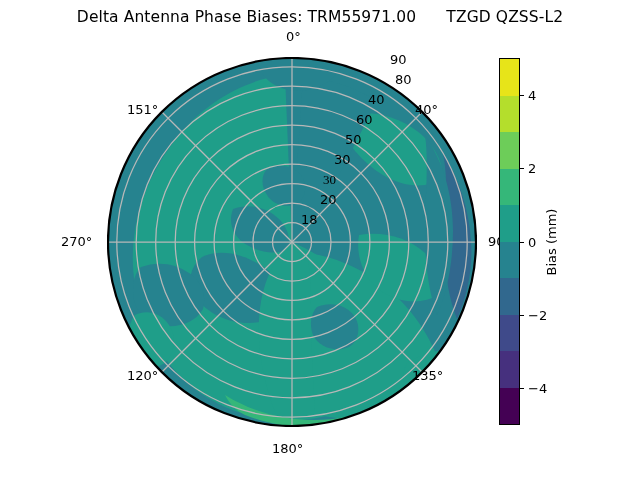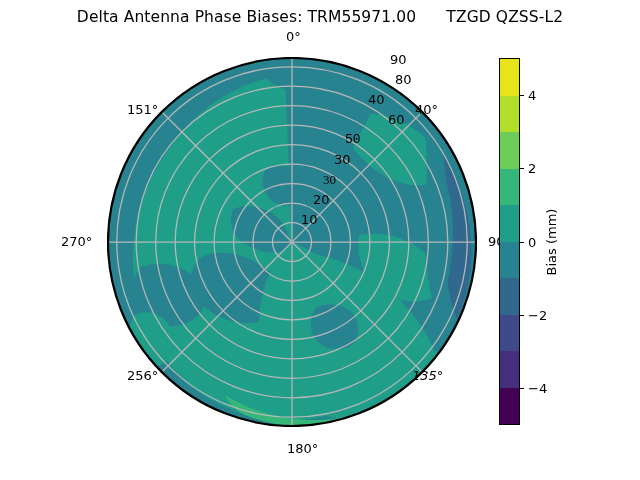--- a/index.html
+++ b/index.html
@@ -203,32 +203,32 @@
         <line x1="54.2" y1="54.2" x2="315.8" y2="315.8"></line>
         <line x1="315.8" y1="54.2" x2="54.2" y2="315.8"></line>
       </g>
 
       <circle cx="185" cy="185" r="184" fill="none" stroke="#000000" stroke-width="2.2"></circle>
     </svg>
 
     <div class="azlabel" style="left:179px;top:-27px;">0°</div>
     <div class="azlabel" style="left:308px;top:46px;">40°</div>
     <div class="azlabel" style="left:381px;top:178px;">90</div>
-    <div class="azlabel" style="left:305px;top:312px;font-style:italic;">135°</div>
-    <div class="azlabel" style="left:180px;top:385px;">180°</div>
-    <div class="azlabel" style="left:20px;top:312px;">256°</div>
+    <div class="azlabel" style="left:305px;top:312px;">135°</div>
+    <div class="azlabel" style="left:165px;top:385px;">180°</div>
+    <div class="azlabel" style="left:20px;top:312px;">120°</div>
     <div class="azlabel" style="left:-46px;top:178px;text-align:right;">270°</div>
     <div class="azlabel" style="left:20px;top:46px;">151°</div>
 
-    <div class="rlabel" style="left:194px;top:156px;">10</div>
-    <div class="rlabel" style="left:206px;top:136px;">20</div>
+    <div class="rlabel" style="left:194px;top:156px;">18</div>
+    <div class="rlabel" style="left:213px;top:136px;">20</div>
     <div class="rlabel" style="left:216px;top:116px;font-family:Liberation Serif, serif;">30</div>
     <div class="rlabel" style="left:227px;top:96px;">30</div>
-    <div class="rlabel" style="left:238px;top:76px;font-family:Liberation Mono, monospace;">50</div>
-    <div class="rlabel" style="left:249px;top:56px;margin-left:32px;">60</div>
+    <div class="rlabel" style="left:238px;top:76px;">50</div>
+    <div class="rlabel" style="left:249px;top:56px;">60</div>
     <div class="rlabel" style="left:261px;top:36px;">40</div>
     <div class="rlabel" style="left:272px;top:16px;margin-left:16px;">80</div>
     <div class="rlabel" style="left:283px;top:-4px;">90</div>
   </div>
 
   <div class="cbar-wrap">
     <div class="cbar">
       <div class="cbar-band" style="background:#e7e419;"></div>
       <div class="cbar-band" style="background:#b4de2c;"></div>
       <div class="cbar-band" style="background:#6dcd59;"></div>

